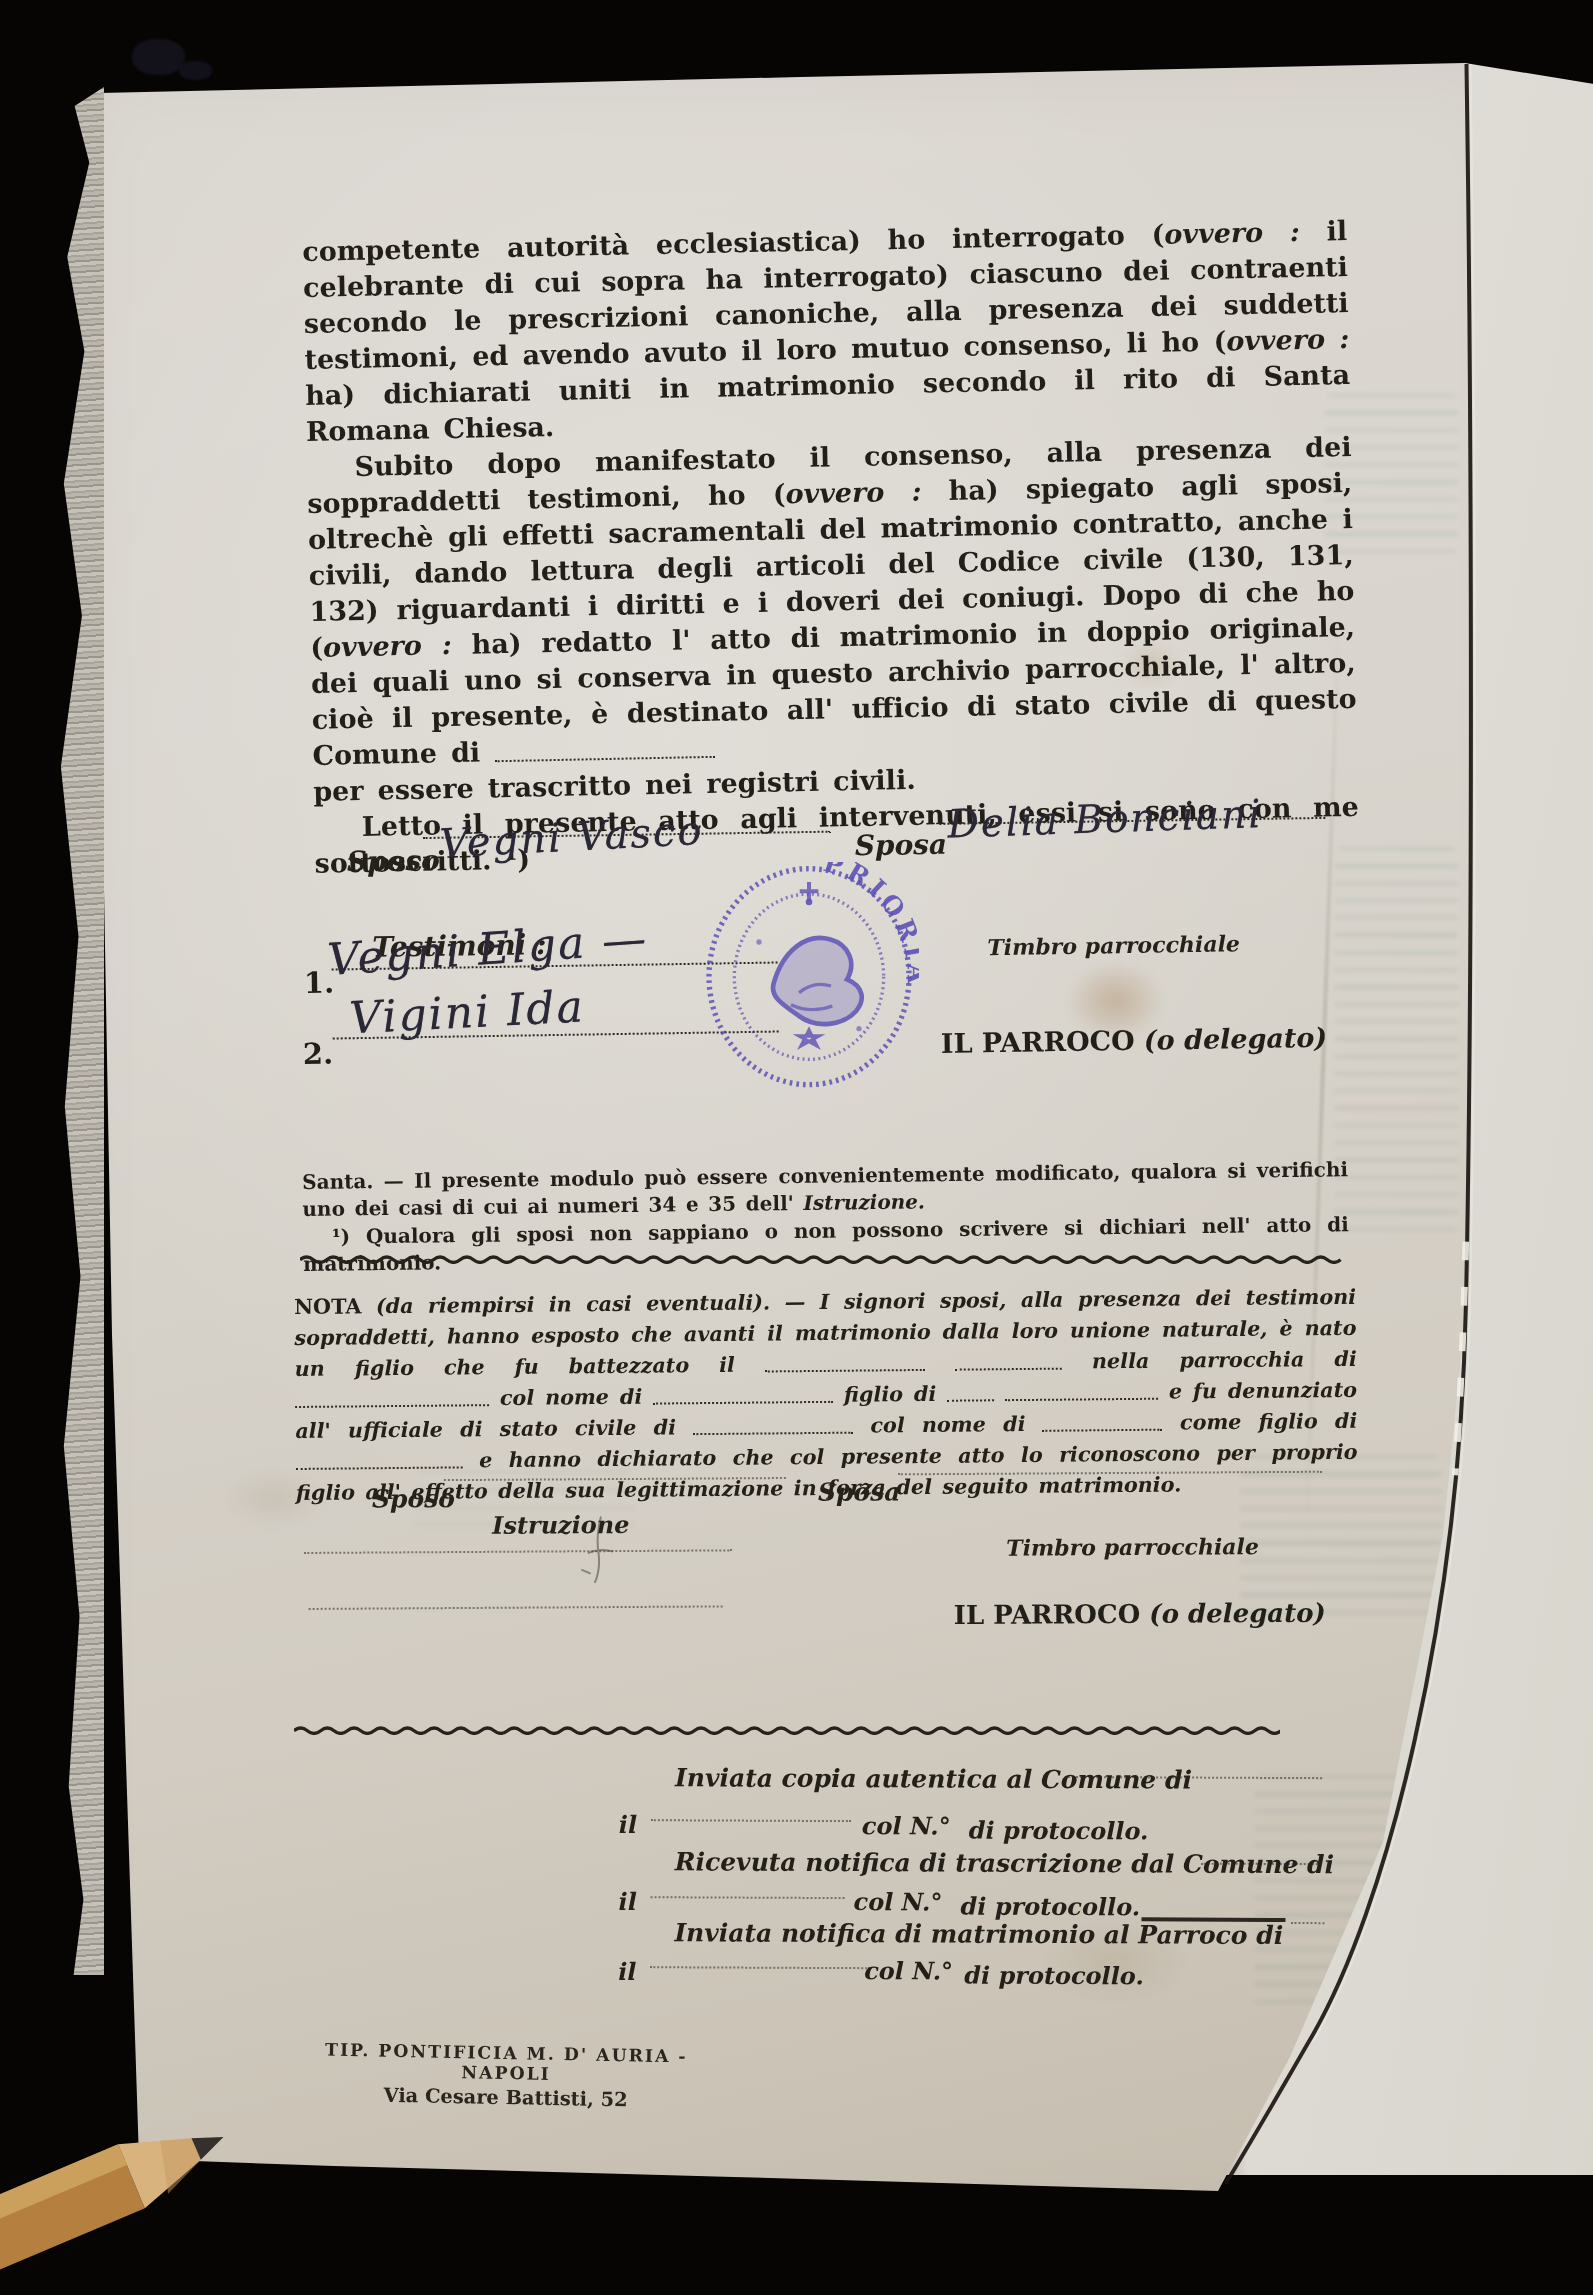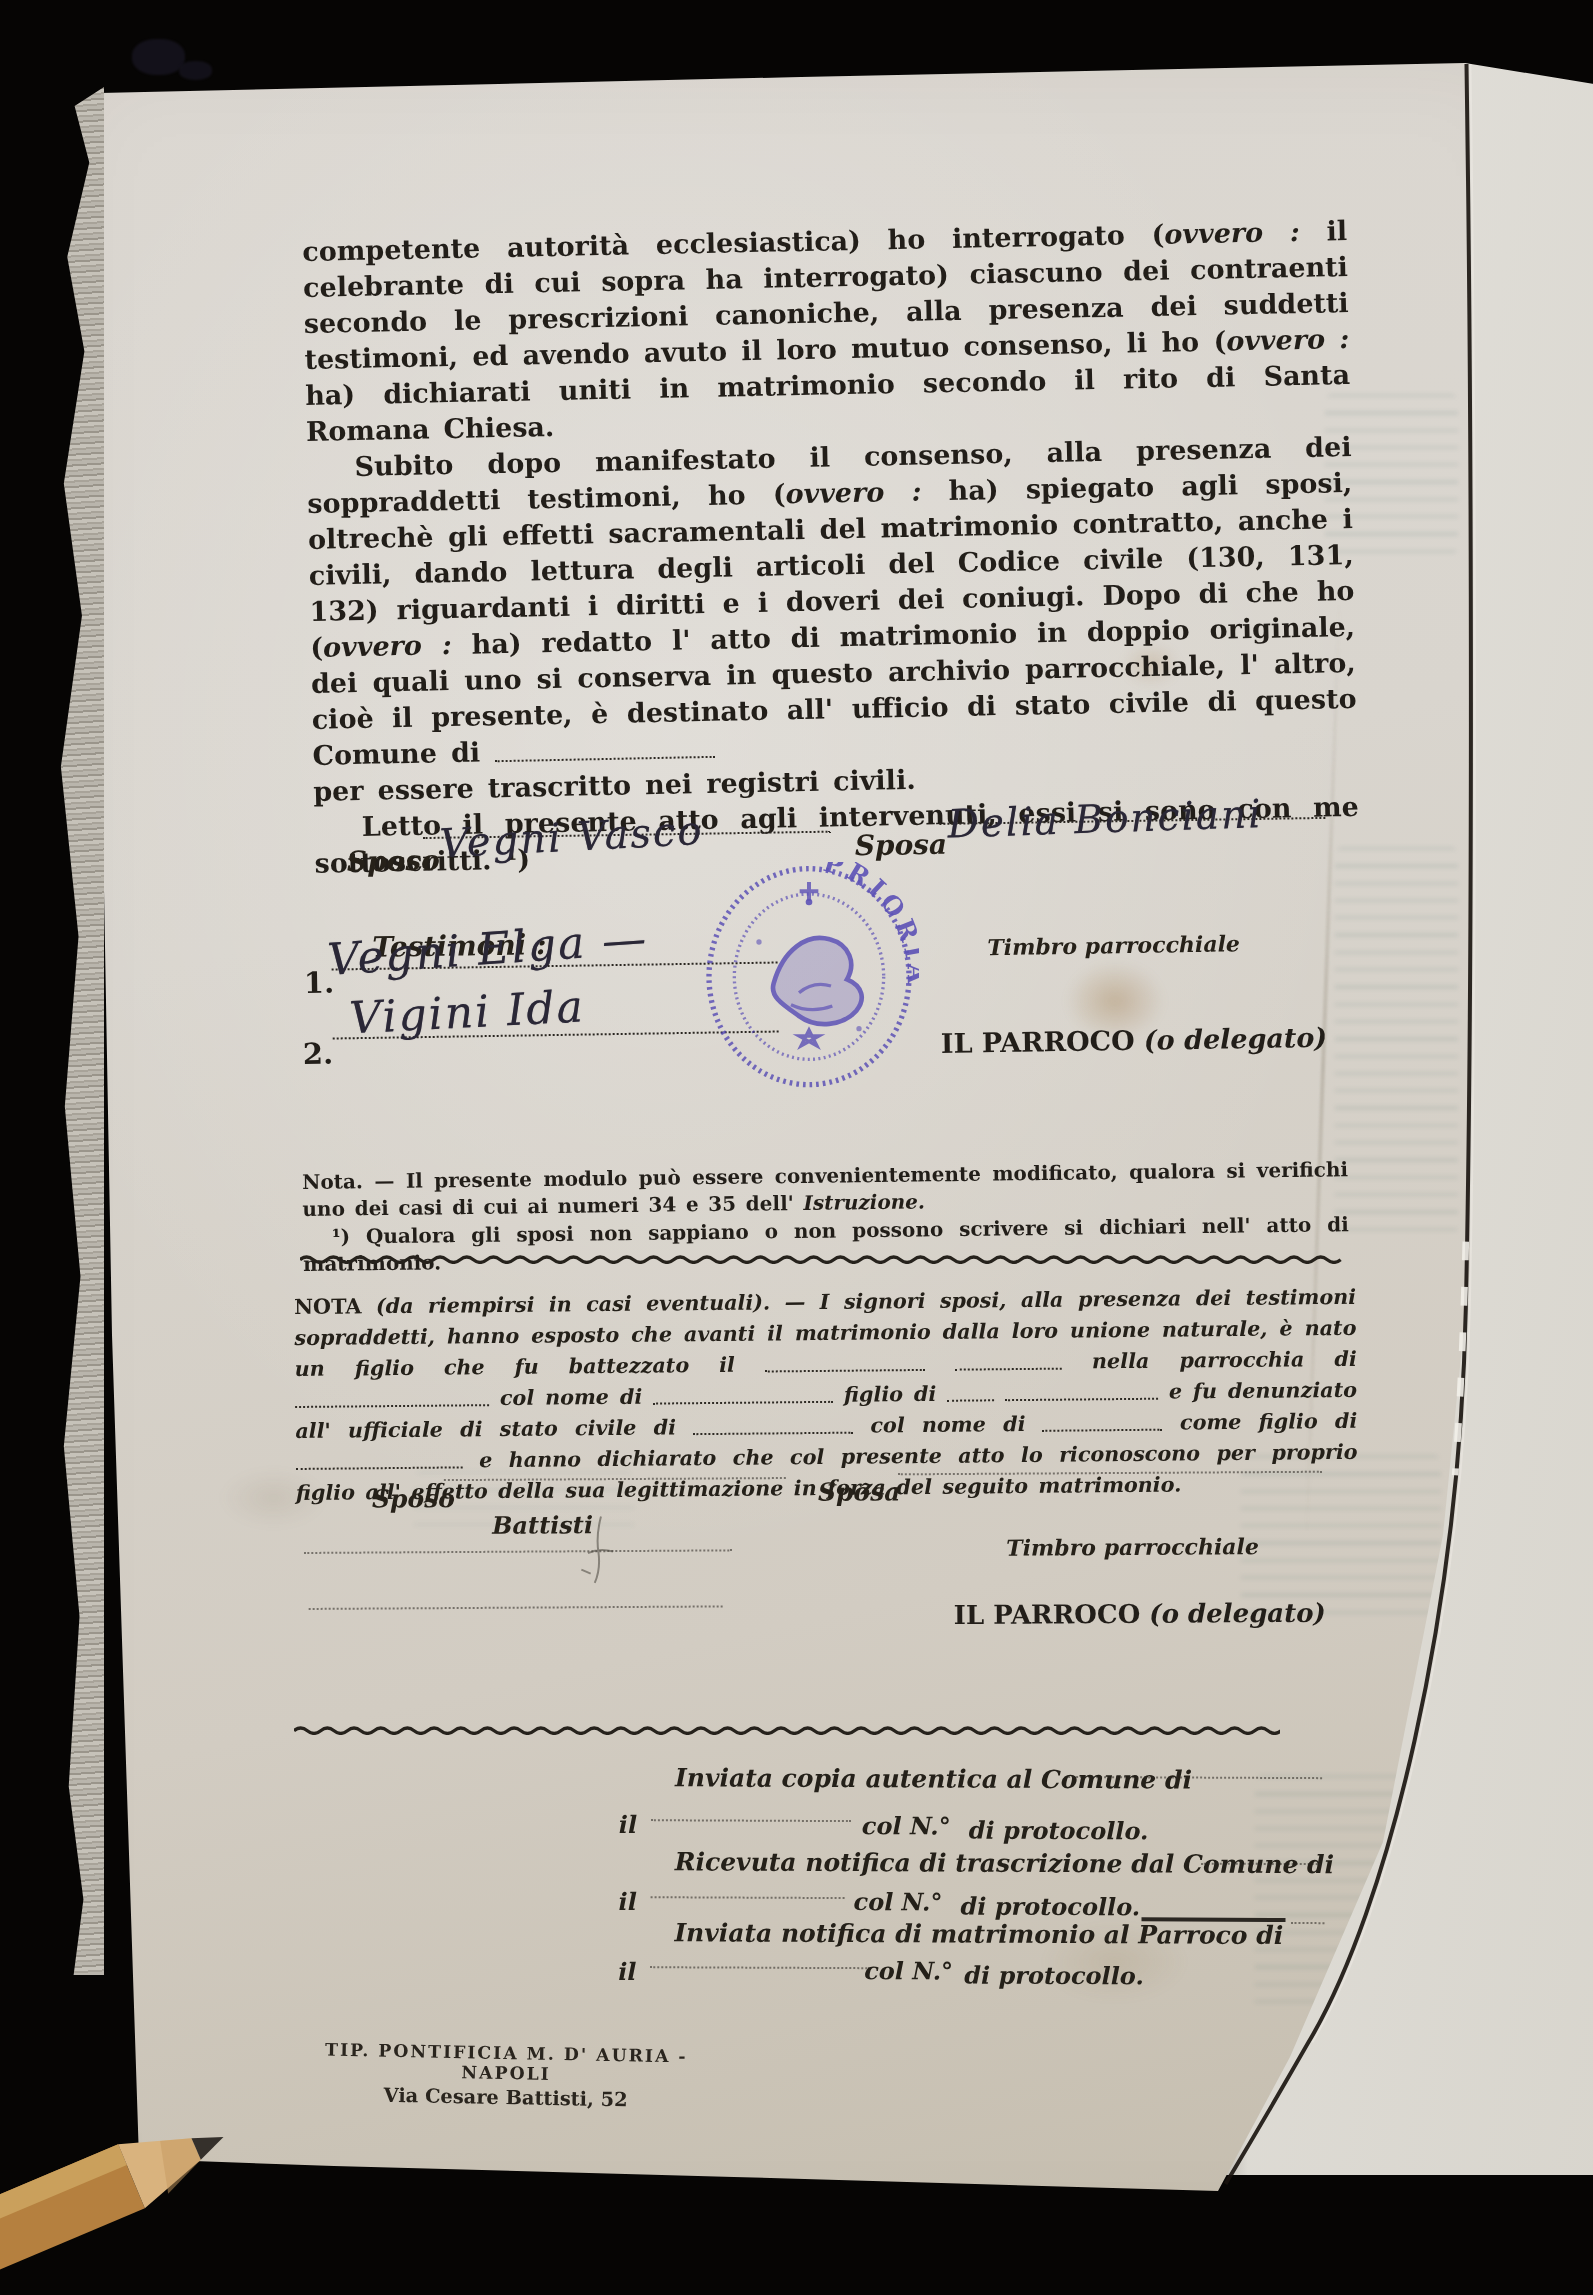--- a/index.html
+++ b/index.html
@@ -216,39 +216,39 @@
     <path d="M165,30 v28 M151,44 h28" stroke="#4b3fb2" stroke-width="6" opacity="0.8" fill="none"></path>
     <path d="M112,182 C126,132 162,106 196,116 C226,124 236,152 222,176 C246,186 250,206 236,223 C216,246 176,250 150,231 C126,214 106,202 112,182 Z" fill="rgba(75,63,178,0.30)" stroke="#4b3fb2" stroke-width="7" opacity="0.85"></path>
     <path d="M150,196 q22,-18 48,-10 M138,214 q30,14 62,2" stroke="#4b3fb2" stroke-width="5" fill="none" opacity="0.7"></path>
     <path d="M165,252 l12,24 l-27,-15 l30,0 l-27,15 z" fill="none" stroke="#4b3fb2" stroke-width="5" opacity="0.8"></path>
     <circle cx="165" cy="60" r="5" fill="#4b3fb2" opacity="0.9"></circle>
     <circle cx="90" cy="120" r="4" fill="#4b3fb2" opacity="0.6"></circle>
     <circle cx="240" cy="250" r="4" fill="#4b3fb2" opacity="0.6"></circle>
   </svg>
 
   <div id="note-block" class="printed">
-    <p><b>Nota.</b> — Il presente modulo può essere convenientemente modificato, qualora si verifichi uno dei casi di cui ai numeri 34 e 35 dell' <i>Istruzione.</i></p>
+    <p><b>Santa.</b> — Il presente modulo può essere convenientemente modificato, qualora si verifichi uno dei casi di cui ai numeri 34 e 35 dell' <i>Istruzione.</i></p>
     <p id="note-footnote">¹) Qualora gli sposi non sappiano o non possono scrivere si dichiari nell' atto di matrimonio.</p>
   </div>
 
   <svg class="wavy" id="wavy1" viewBox="0 0 1562 16" preserveAspectRatio="none">
     <path d="M0,10 q10,-8 20,0 t20,0 t20,0 t20,0 t20,0 t20,0 t20,0 t20,0 t20,0 t20,0 t20,0 t20,0 t20,0 t20,0 t20,0 t20,0 t20,0 t20,0 t20,0 t20,0 t20,0 t20,0 t20,0 t20,0 t20,0 t20,0 t20,0 t20,0 t20,0 t20,0 t20,0 t20,0 t20,0 t20,0 t20,0 t20,0 t20,0 t20,0 t20,0 t20,0 t20,0 t20,0 t20,0 t20,0 t20,0 t20,0 t20,0 t20,0 t20,0 t20,0 t20,0 t20,0 t20,0 t20,0 t20,0 t20,0 t20,0 t20,0 t20,0 t20,0 t20,0 t20,0 t20,0 t20,0 t20,0 t20,0 t20,0 t20,0 t20,0 t20,0 t20,0 t20,0 t20,0 t20,0 t20,0 t20,0 t20,0 t20,0" stroke="#26221c" stroke-width="5" fill="none"></path>
   </svg>
   <svg class="wavy" id="wavy2" viewBox="0 0 1478 16" preserveAspectRatio="none">
     <path d="M0,10 q10,-8 20,0 t20,0 t20,0 t20,0 t20,0 t20,0 t20,0 t20,0 t20,0 t20,0 t20,0 t20,0 t20,0 t20,0 t20,0 t20,0 t20,0 t20,0 t20,0 t20,0 t20,0 t20,0 t20,0 t20,0 t20,0 t20,0 t20,0 t20,0 t20,0 t20,0 t20,0 t20,0 t20,0 t20,0 t20,0 t20,0 t20,0 t20,0 t20,0 t20,0 t20,0 t20,0 t20,0 t20,0 t20,0 t20,0 t20,0 t20,0 t20,0 t20,0 t20,0 t20,0 t20,0 t20,0 t20,0 t20,0 t20,0 t20,0 t20,0 t20,0 t20,0 t20,0 t20,0 t20,0 t20,0 t20,0 t20,0 t20,0 t20,0 t20,0 t20,0 t20,0 t20,0 t20,0" stroke="#26221c" stroke-width="5" fill="none"></path>
   </svg>
 
   <div id="nota2"><b>NOTA</b> <i>(da riempirsi in casi eventuali). — I signori sposi, alla presenza dei testimoni sopraddetti, hanno esposto che avanti il matrimonio dalla loro unione naturale, è nato un figlio che fu battezzato il</i> <span class="dots" style="width:160px"></span> <span class="dots" style="width:107px"></span> <i>nella parrocchia di</i> <span class="dots" style="width:194px"></span> <i>col nome di</i> <span class="dots" style="width:180px"></span> <i>figlio di</i> <span class="dots" style="width:47px"></span> <span class="dots" style="width:153px"></span> <i>e fu denunziato all' ufficiale di stato civile di</i> <span class="dots" style="width:160px"></span> <i>col nome di</i> <span class="dots" style="width:120px"></span> <i>come figlio di</i> <span class="dots" style="width:167px"></span> <i>e hanno dichiarato che col presente atto lo riconoscono per proprio figlio all' effetto della sua legittimazione in forza del seguito matrimonio.</i></div>
 
   <div id="sig2">
     <span class="abs label" id="sposo2-label">Sposo</span>
     <span class="abs dotline faint" id="sposo2-line"></span>
     <span class="abs label" id="sposa2-label">Sposa</span>
     <span class="abs dotline faint" id="sposa2-line"></span>
-    <span class="abs label" id="testimoni2-label">Battisti</span>
+    <span class="abs label" id="testimoni2-label">Istruzione</span>
     <span class="abs dotline faint" id="blank-line1"></span>
     <span class="abs label" id="timbro2">Timbro parrocchiale</span>
     <span class="abs printed" id="parroco2">IL PARROCO <i>(o delegato)</i></span>
     <span class="abs dotline faint" id="blank-line2"></span>
     <svg id="scribble" viewBox="0 0 140 110">
       <path d="M60,5 q-8,30 -4,55 q3,25 -6,45 M40,60 q18,-8 38,-2 M30,85 l14,6" stroke="#4a463e" stroke-width="3" fill="none"></path>
     </svg>
   </div>
 
   <div id="reg">

